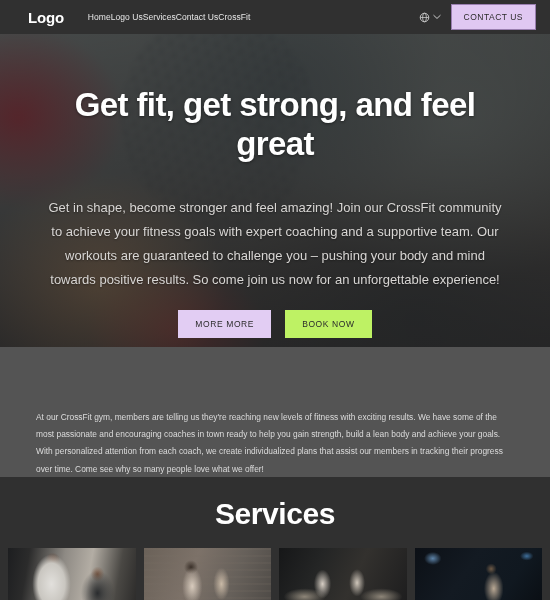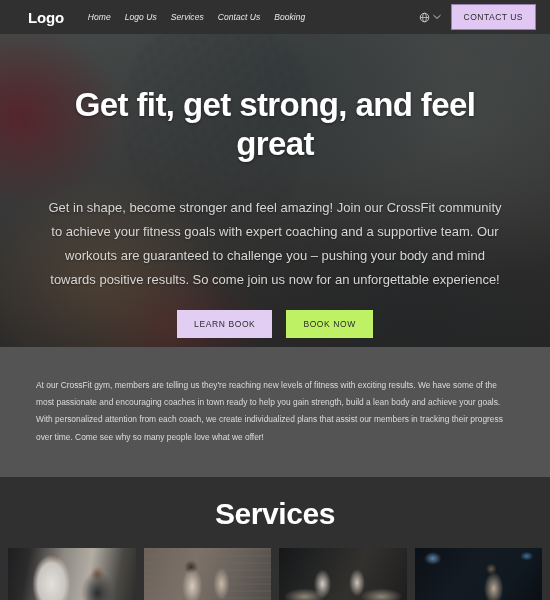--- a/index.html
+++ b/index.html
@@ -35,23 +35,21 @@
     font-weight: bold;
     color: #ffffff;
     letter-spacing: -0.2px;
     margin-right: 24px;
     white-space: nowrap;
   }
 
   .nav-links {
     display: flex;
     align-items: center;
-    gap: 14px;
     flex: 1;
-    font-style: italic;
   }
 
   .nav-link {
     font-size: 8.5px;
     color: #e8e8e8;
     white-space: nowrap;
     letter-spacing: 0.05px;
     cursor: pointer;
   }
 
@@ -183,20 +181,21 @@
   .about {
     background: #545454;
     padding: 30px 36px 34px 36px;
     height: 130px;
   }
 
   .about-text {
     font-size: 8.4px;
     line-height: 2.05;
     color: #dcdcdc;
+    margin-top: 32px;
   }
 
   
   .services {
     background: #303030;
     padding-top: 20px;
     height: 123px;
   }
 
   .services-title {
@@ -278,21 +277,21 @@
 <div class="page">
 
   <div class="navbar">
     <div class="logo">Logo</div>
 
     <div class="nav-links">
       <span class="nav-link">Home</span>
       <span class="nav-link">Logo Us</span>
       <span class="nav-link">Services</span>
       <span class="nav-link">Contact Us</span>
-      <span class="nav-link">Booking</span>
+      <span class="nav-link">CrossFit</span>
     </div>
 
     <div class="nav-right">
       <div class="lang-select">
         <span>
           <svg width="11" height="11" viewBox="0 0 16 16">
             <circle cx="8" cy="8" r="6.2" fill="none" stroke="#d2d2d2" stroke-width="1.3"></circle>
             <ellipse cx="8" cy="8" rx="2.8" ry="6.2" fill="none" stroke="#d2d2d2" stroke-width="1.1"></ellipse>
             <line x1="1.8" y1="8" x2="14.2" y2="8" stroke="#d2d2d2" stroke-width="1.1"></line>
           </svg>
@@ -311,21 +310,21 @@
   <div class="hero">
     <div class="hero-bg"></div>
     <div class="hero-tattoo"></div>
     <div class="hero-overlay"></div>
 
     <div class="hero-content">
       <h1 class="hero-title">Get fit, get strong, and feel great</h1>
       <p class="hero-sub">Get in shape, become stronger and feel amazing! Join our CrossFit community to achieve your fitness goals with expert coaching and a supportive team. Our workouts are guaranteed to challenge you – pushing your body and mind towards positive results. So come join us now for an unforgettable experience!</p>
 
       <div class="hero-actions">
-        <button class="btn-learn">LEARN BOOK</button>
+        <button class="btn-learn">MORE MORE</button>
         <button class="btn-book">BOOK NOW</button>
       </div>
     </div>
   </div>
 
   <div class="about">
     <p class="about-text">At our CrossFit gym, members are telling us they're reaching new levels of fitness with exciting results. We have some of the most passionate and encouraging coaches in town ready to help you gain strength, build a lean body and achieve your goals. With personalized attention from each coach, we create individualized plans that assist our members in tracking their progress over time. Come see why so many people love what we offer!</p>
   </div>
 
   <div class="services">

